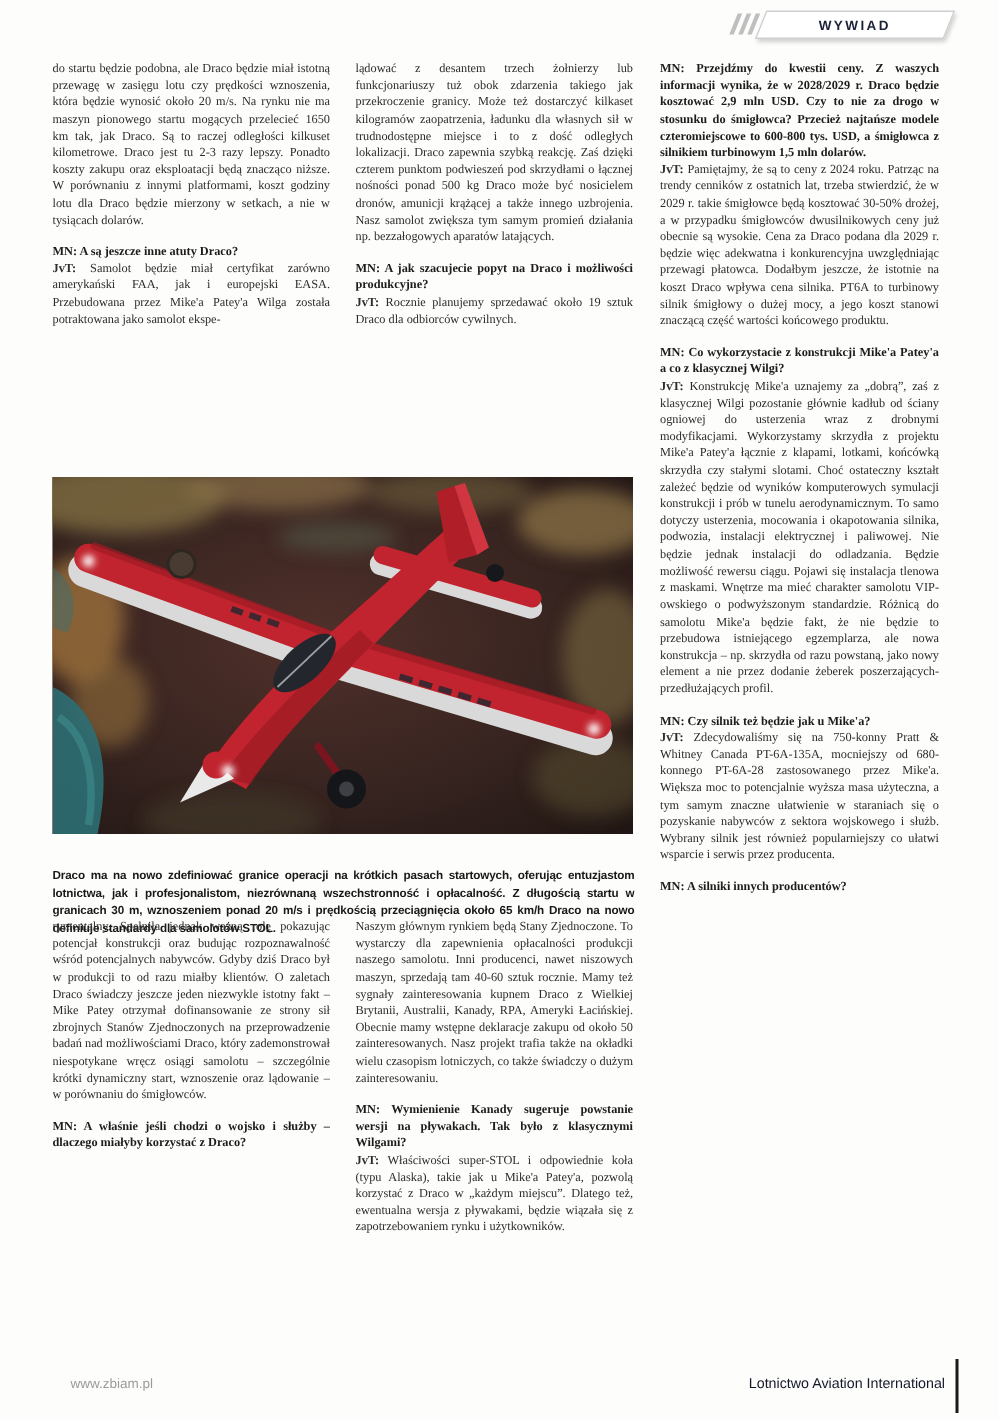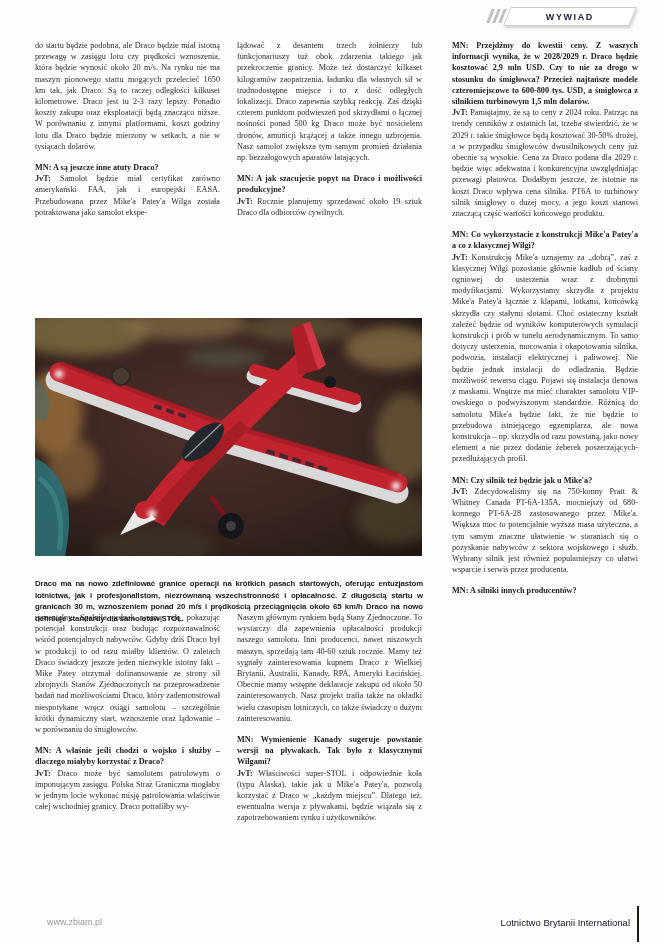--- a/index.html
+++ b/index.html
@@ -31,21 +31,21 @@
     font-size:8.2px;line-height:11.2px;hyphens:auto;-webkit-hyphens:auto;
   }
   .tb p{margin:0;}
   .tb p.q{font-weight:bold;color:#1d1c1a;margin-top:10px;}
   .tb p.q:first-child{margin-top:0;}
   .tb .prefix{font-weight:bold;}
   #col1top{left:35px;top:40px;width:185px;height:278px;}
   #col2top{left:237px;top:40px;width:185px;height:278px;}
   #col1bot{left:35px;top:612px;width:185px;height:301px;}
   #col2bot{left:237px;top:612px;width:185px;height:301px;}
-  #col3{left:452px;top:40px;width:186px;height:873px;}
+  #col3{left:440px;top:40px;width:186px;height:873px;}
 
   
   .photo{position:absolute;left:35px;top:318px;width:387px;height:238px;overflow:hidden;background:#2a1d19;}
   .caption{
     position:absolute;left:35px;top:560px;width:388px;height:50px;
     font-family:"Liberation Sans",sans-serif;font-weight:bold;
     font-size:7.8px;line-height:11.6px;text-align:justify;color:#181818;
     letter-spacing:-0.1px;overflow:hidden;margin-top:18px;
   }
 
@@ -167,37 +167,36 @@
         <circle cx="117" cy="196" r="4" fill="#ffffff" filter="url(#blur3)"></circle>
       </g>
     </svg>
   </div>
 
   <div class="caption">Draco ma na nowo zdefiniować granice operacji na krótkich pasach startowych, oferując entuzjastom lotnictwa, jak i profesjonalistom, niezrównaną wszechstronność i opłacalność. Z długością startu w granicach 30 m, wznoszeniem ponad 20 m/s i prędkością przeciągnięcia około 65 km/h Draco na nowo definiuje standardy dla samolotów STOL.</div>
 
   <div class="tb" id="col1bot">
     <p class="body">rymentalny. Spełniła jednak ważną rolę pokazując potencjał konstrukcji oraz budując rozpoznawalność wśród potencjalnych nabywców. Gdyby dziś Draco był w produkcji to od razu miałby klientów. O zaletach Draco świadczy jeszcze jeden niezwykle istotny fakt – Mike Patey otrzymał dofinansowanie ze strony sił zbrojnych Stanów Zjednoczonych na przeprowadzenie badań nad możliwościami Draco, który zademonstrował niespotykane wręcz osiągi samolotu – szczególnie krótki dynamiczny start, wznoszenie oraz lądowanie – w porównaniu do śmigłowców.</p>
     <p class="q">MN: A właśnie jeśli chodzi o wojsko i służby – dlaczego miałyby korzystać z Draco?</p>
-    <p class="a"><span class="prefix">JvT:</span><span> Draco może być samolotem patrolowym o imponującym zasięgu. Polska Straż Graniczna mogłaby w jednym locie wykonać misję patrolowania właściwie całej wschodniej granicy. Draco potrafiłby wy-</span></p>
   </div>
 
   <div class="tb" id="col2bot">
     <p class="body">Naszym głównym rynkiem będą Stany Zjednoczone. To wystarczy dla zapewnienia opłacalności produkcji naszego samolotu. Inni producenci, nawet niszowych maszyn, sprzedają tam 40-60 sztuk rocznie. Mamy też sygnały zainteresowania kupnem Draco z Wielkiej Brytanii, Australii, Kanady, RPA, Ameryki Łacińskiej. Obecnie mamy wstępne deklaracje zakupu od około 50 zainteresowanych. Nasz projekt trafia także na okładki wielu czasopism lotniczych, co także świadczy o dużym zainteresowaniu.</p>
     <p class="q">MN: Wymienienie Kanady sugeruje powstanie wersji na pływakach. Tak było z klasycznymi Wilgami?</p>
     <p class="a"><span class="prefix">JvT:</span><span> Właściwości super-STOL i odpowiednie koła (typu Alaska), takie jak u Mike'a Patey'a, pozwolą korzystać z Draco w „każdym miejscu”. Dlatego też, ewentualna wersja z pływakami, będzie wiązała się z zapotrzebowaniem rynku i użytkowników.</span></p>
   </div>
 
   <div class="tb" id="col3">
     <p class="q">MN: Przejdźmy do kwestii ceny. Z waszych informacji wynika, że w 2028/2029 r. Draco będzie kosztować 2,9 mln USD. Czy to nie za drogo w stosunku do śmigłowca? Przecież najtańsze modele czteromiejscowe to 600-800 tys. USD, a śmigłowca z silnikiem turbinowym 1,5 mln dolarów.</p>
     <p class="a"><span class="prefix">JvT:</span><span> Pamiętajmy, że są to ceny z 2024 roku. Patrząc na trendy cenników z ostatnich lat, trzeba stwierdzić, że w 2029 r. takie śmigłowce będą kosztować 30-50% drożej, a w przypadku śmigłowców dwusilnikowych ceny już obecnie są wysokie. Cena za Draco podana dla 2029 r. będzie więc adekwatna i konkurencyjna uwzględniając przewagi płatowca. Dodałbym jeszcze, że istotnie na koszt Draco wpływa cena silnika. PT6A to turbinowy silnik śmigłowy o dużej mocy, a jego koszt stanowi znaczącą część wartości końcowego produktu.</span></p>
     <p class="q">MN: Co wykorzystacie z konstrukcji Mike'a Patey'a a co z klasycznej Wilgi?</p>
     <p class="a"><span class="prefix">JvT:</span><span> Konstrukcję Mike'a uznajemy za „dobrą”, zaś z klasycznej Wilgi pozostanie głównie kadłub od ściany ogniowej do usterzenia wraz z drobnymi modyfikacjami. Wykorzystamy skrzydła z projektu Mike'a Patey'a łącznie z klapami, lotkami, końcówką skrzydła czy stałymi slotami. Choć ostateczny kształt zależeć będzie od wyników komputerowych symulacji konstrukcji i prób w tunelu aerodynamicznym. To samo dotyczy usterzenia, mocowania i okapotowania silnika, podwozia, instalacji elektrycznej i paliwowej. Nie będzie jednak instalacji do odladzania. Będzie możliwość rewersu ciągu. Pojawi się instalacja tlenowa z maskami. Wnętrze ma mieć charakter samolotu VIP-owskiego o podwyższonym standardzie. Różnicą do samolotu Mike'a będzie fakt, że nie będzie to przebudowa istniejącego egzemplarza, ale nowa konstrukcja – np. skrzydła od razu powstaną, jako nowy element a nie przez dodanie żeberek poszerzających-przedłużających profil.</span></p>
     <p class="q">MN: Czy silnik też będzie jak u Mike'a?</p>
     <p class="a"><span class="prefix">JvT:</span><span> Zdecydowaliśmy się na 750-konny Pratt &amp; Whitney Canada PT-6A-135A, mocniejszy od 680-konnego PT-6A-28 zastosowanego przez Mike'a. Większa moc to potencjalnie wyższa masa użyteczna, a tym samym znaczne ułatwienie w staraniach się o pozyskanie nabywców z sektora wojskowego i służb. Wybrany silnik jest również popularniejszy co ułatwi wsparcie i serwis przez producenta.</span></p>
     <p class="q">MN: A silniki innych producentów?</p>
   </div>
 
   <div class="site">www.zbiam.pl</div>
-  <div class="mag"><span class="b">Lotnictwo</span><span> Brytanii International</span></div>
+  <div class="mag"><span class="b">Lotnictwo</span><span> Aviation International</span></div>
   <div class="vbar"></div>
   <div class="pagenum">15</div>
 
 </div>
 
 </body></html>

